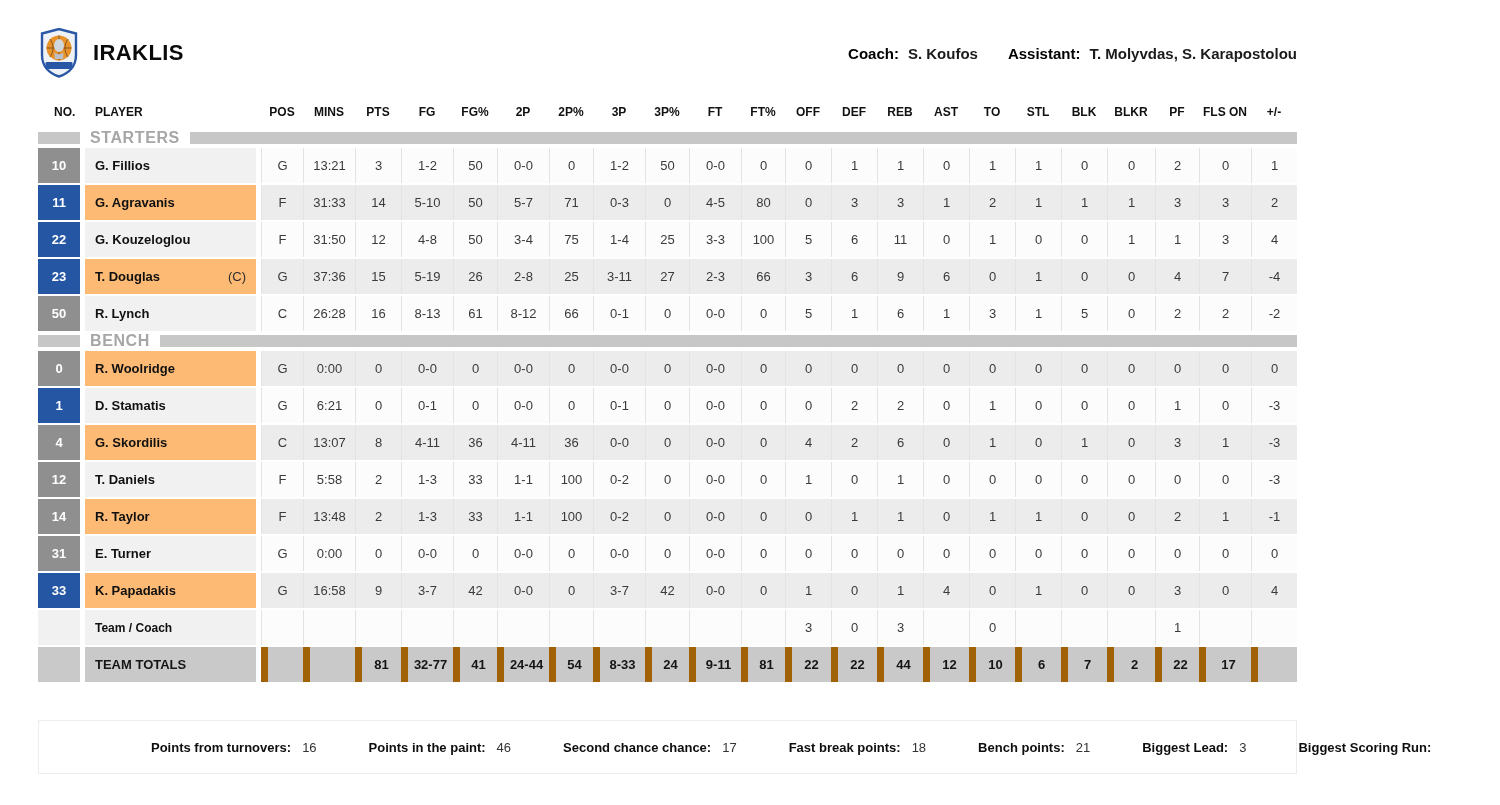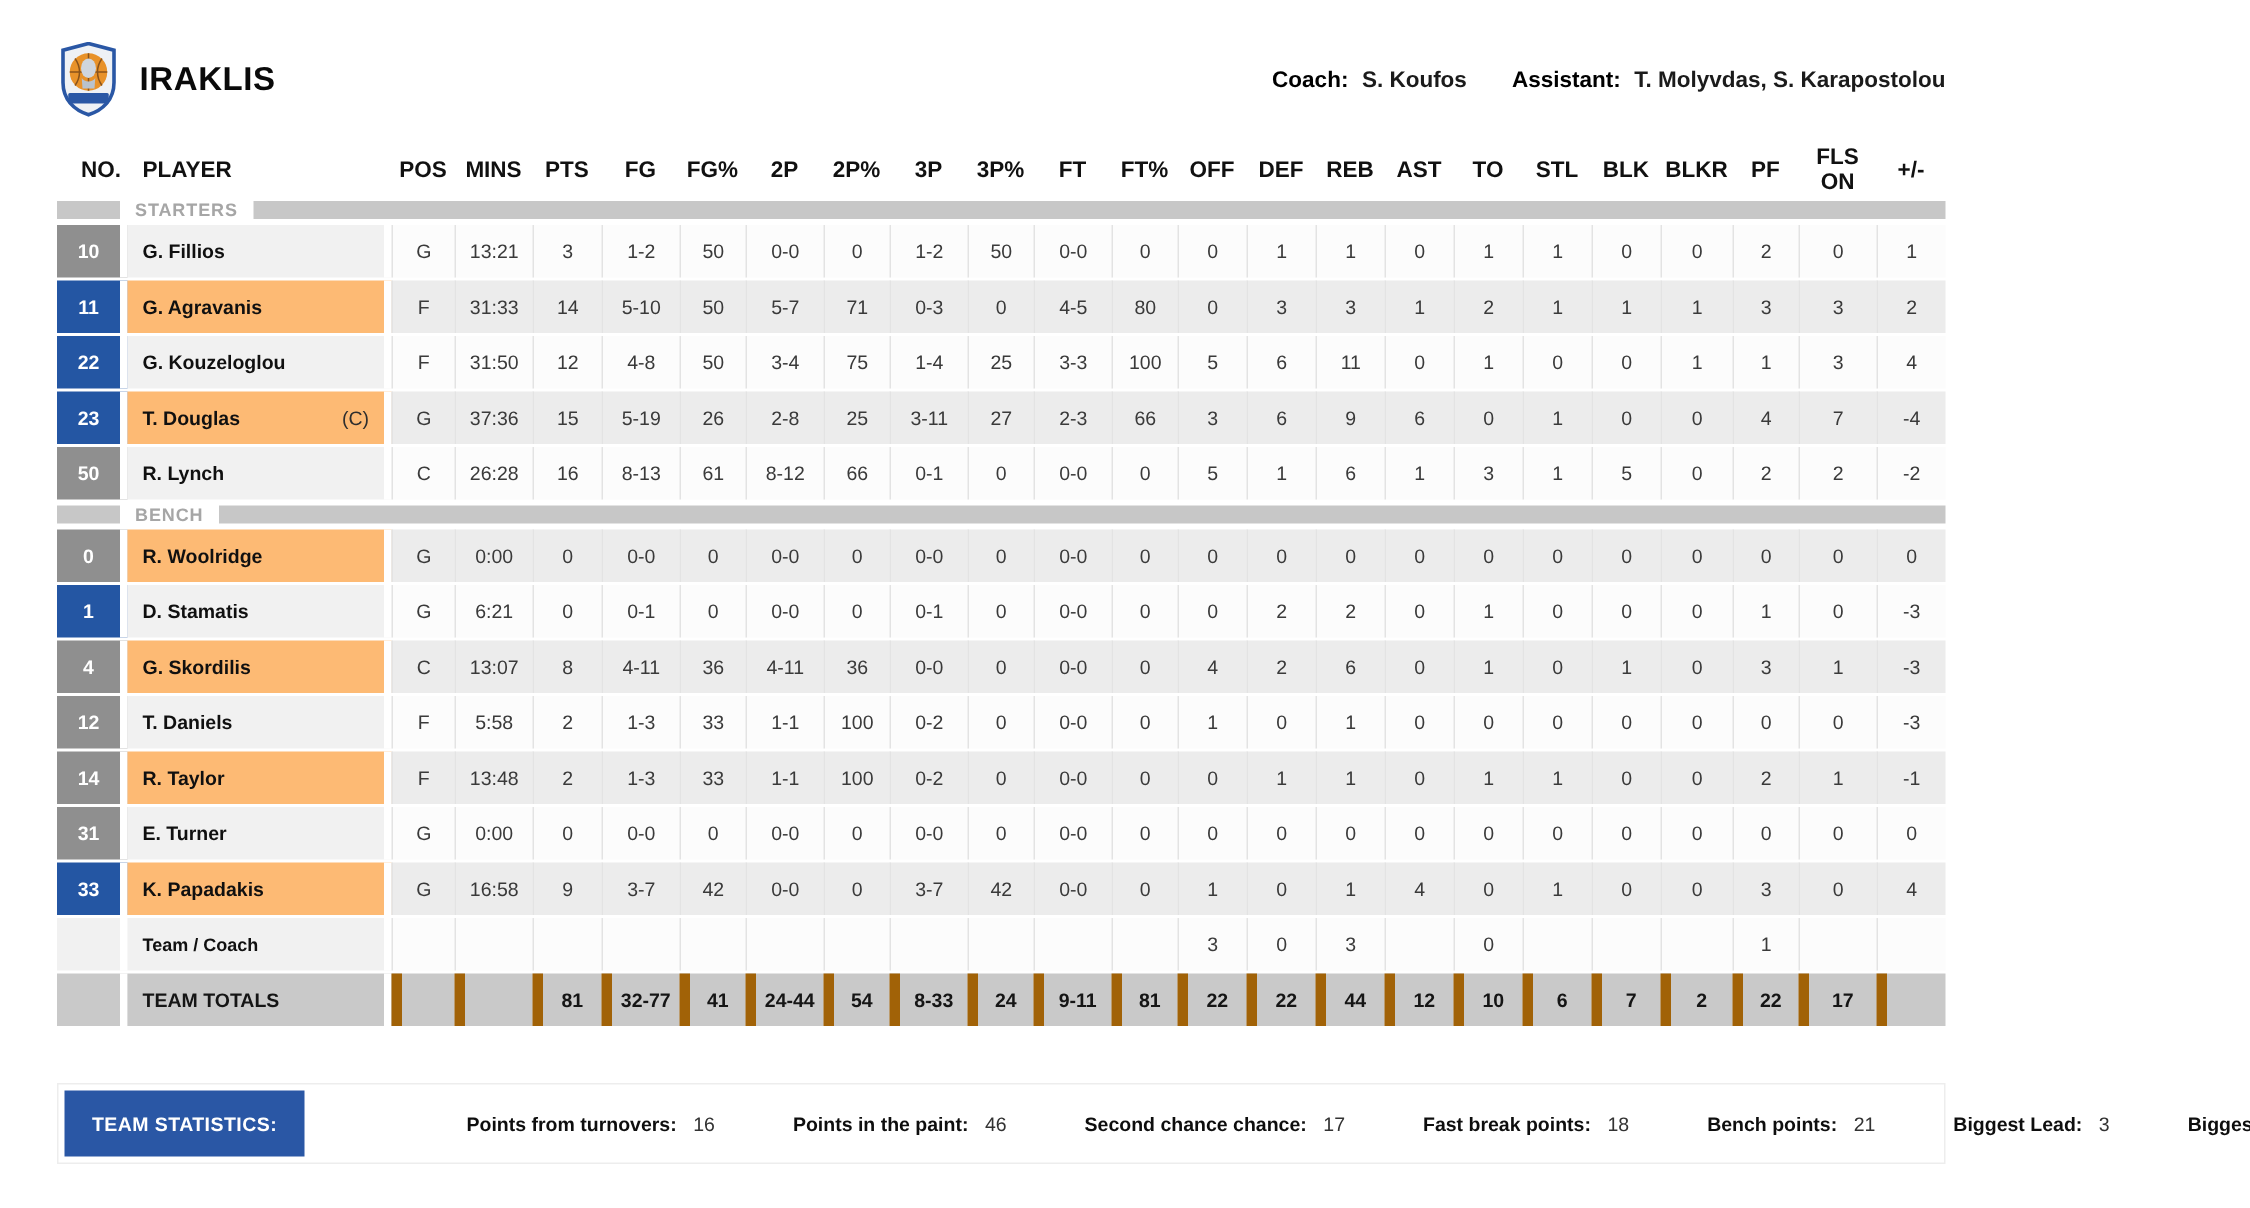--- a/index.html
+++ b/index.html
@@ -11,29 +11,29 @@
   .team-header { display:flex; align-items:center; height:54px; margin-bottom:14px; }
   .logo { width:42px; height:50px; flex:0 0 42px; }
   .team-name { font-size:22px; font-weight:700; letter-spacing:.4px; margin:0 0 0 13px; color:#0a0a0a; }
   .coach-info { margin-left:auto; font-size:15px; display:flex; align-items:center; white-space:nowrap;text-align:center; }
   .coach-info .lbl { font-weight:700; color:#000; margin-right:9px; }
   .coach-info .val { font-weight:700; color:#1b1b1b; }
   .coach-info .lbl.assist { margin-left:30px; }
 
   
   table.box { width:100%; border-collapse:separate; border-spacing:0 2px; table-layout:fixed; }
-  thead th { height:32px; padding:0; font-size:15px; font-weight:700; color:#111; text-align:center; background:#fff; vertical-align:middle; }
+  thead th { height:32px; padding:0; font-size:12px; font-weight:700; color:#111; text-align:center; background:#fff; vertical-align:middle; }
   thead th:nth-child(1) { text-align:left; padding-left:16px; }
   thead th:nth-child(2) { text-align:left; padding-left:10px; }
   td { height:35px; padding:0; vertical-align:middle; font-size:13px; }
 
   tr.section td { height:16px; }
   .section-bar { display:flex; align-items:center; height:12px; }
   .sb-block { width:42px; height:12px; background:#c7c7c7; margin-right:6px; }
-  .sb-label { font-size:12px; font-weight:700; color:#a6a6a6; letter-spacing:.6px; padding:0 10px 0 4px; }
+  .sb-label { font-size:16px; font-weight:700; color:#a6a6a6; letter-spacing:.6px; padding:0 10px 0 4px; }
   .sb-fill { flex:1; height:12px; background:#c7c7c7; }
 
   td.no { color:#fff; font-weight:700; text-align:center; font-size:13px; border-right:5px solid #fff; }
   td.no.badge-blue { background:#2456a3; }
   td.no.badge-gray { background:#8f8f8f; }
   tr.light td.no.nobadge { background:#f1f1f1; }
   tr.totals td.no.nobadge { background:#c9c9c9; }
 
   td.player { text-align:left; padding:0 10px; font-weight:700; color:#101010; border-right:5px solid #fff; }
   tr.light td.player { background:#f1f1f1; }
@@ -517,21 +517,20 @@
           <td class="stat">7</td>
           <td class="stat">2</td>
           <td class="stat">22</td>
           <td class="stat">17</td>
           <td class="stat"></td>
         </tr>
       </tbody>
   </table>
 
   <div class="team-stats-bar">
-    <div class="ts-box">TEAM STATISTICS:</div>
     <div class="ts-items" id="ts-items">
         <div class="ts-item"><span class="ts-label">Points from turnovers:</span><span class="ts-value">16</span></div>
         <div class="ts-item"><span class="ts-label">Points in the paint:</span><span class="ts-value">46</span></div>
         <div class="ts-item"><span class="ts-label">Second chance chance:</span><span class="ts-value">17</span></div>
         <div class="ts-item"><span class="ts-label">Fast break points:</span><span class="ts-value">18</span></div>
         <div class="ts-item"><span class="ts-label">Bench points:</span><span class="ts-value">21</span></div>
         <div class="ts-item"><span class="ts-label">Biggest Lead:</span><span class="ts-value">3</span></div>
         <div class="ts-item"><span class="ts-label">Biggest Scoring Run:</span></div>
       </div>
   </div>

